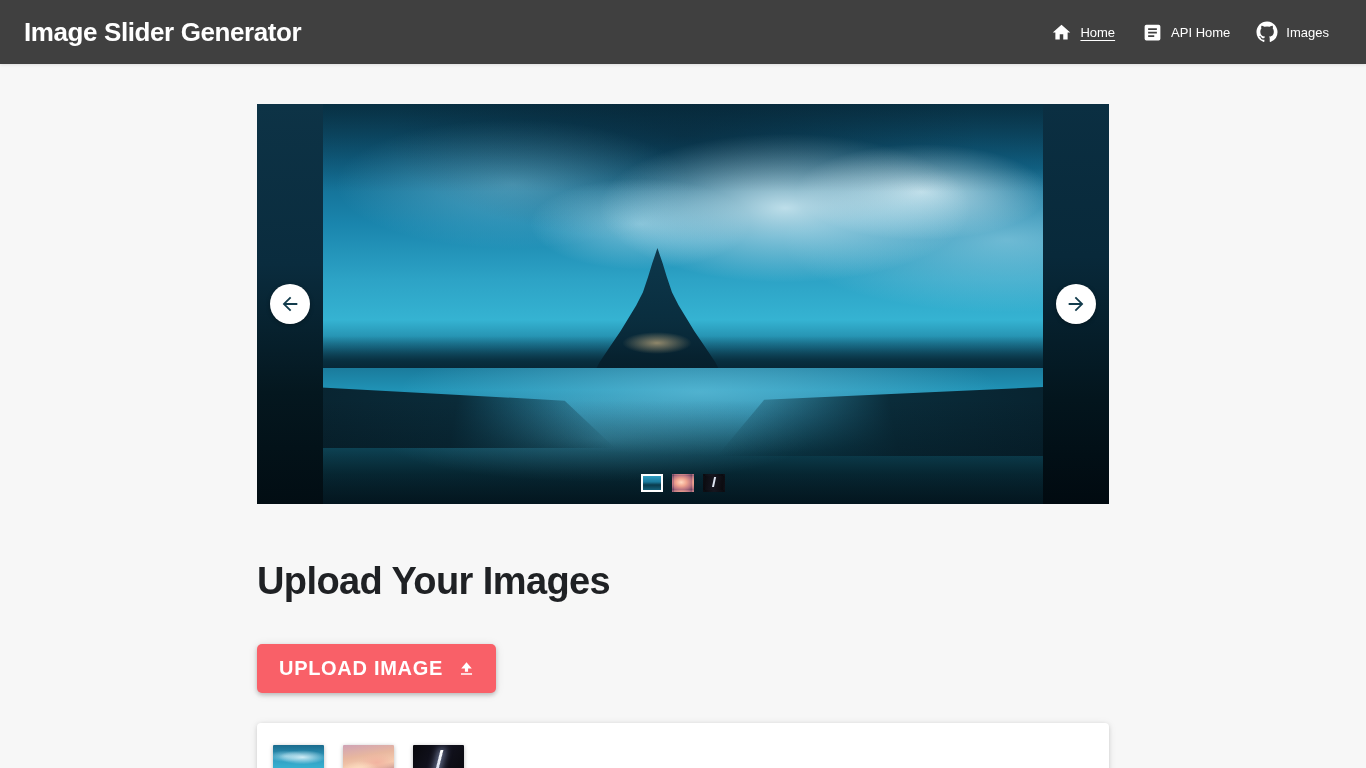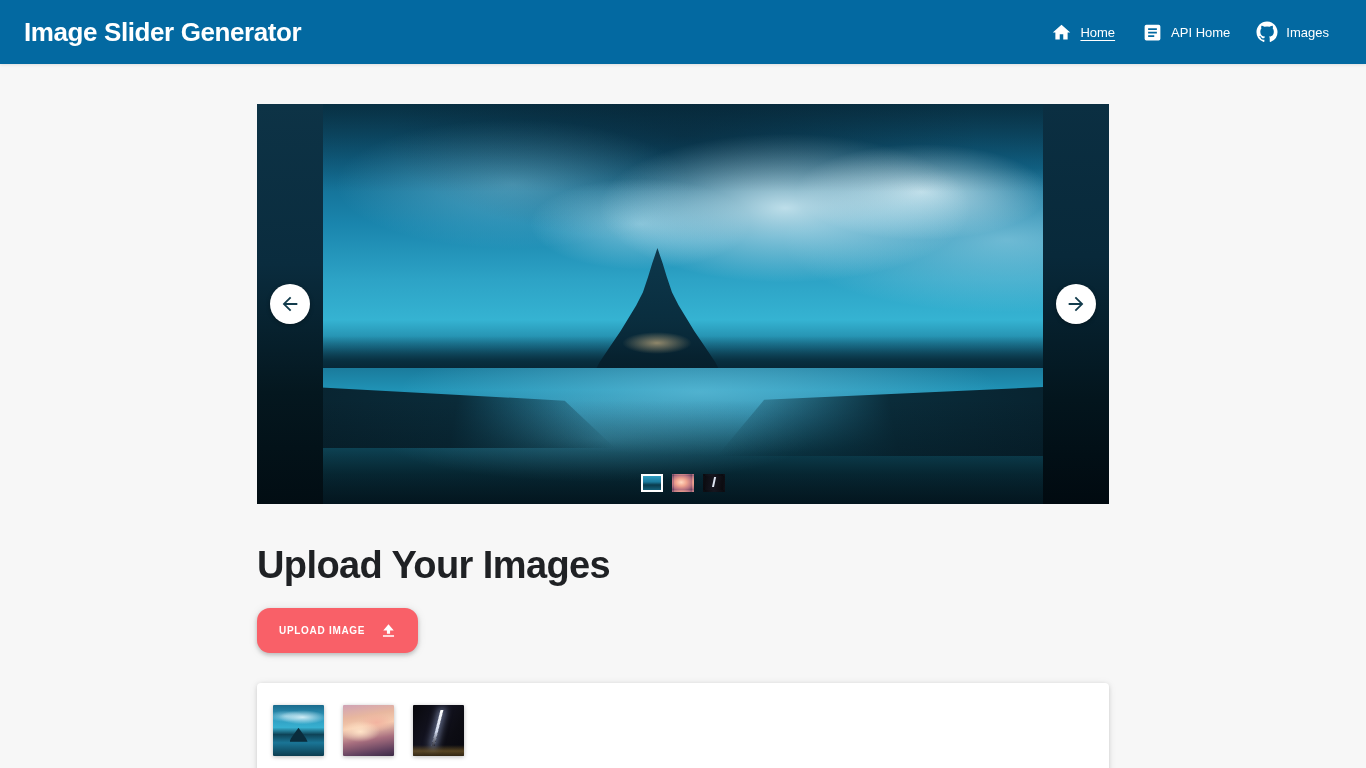--- a/index.html
+++ b/index.html
@@ -15,21 +15,21 @@
     background: #f7f7f7;
     font-family: "Liberation Sans", sans-serif;
     -webkit-font-smoothing: antialiased;
   }
 
   
   .site-header {
     position: relative;
     width: 1366px;
     height: 64px;
-    background: #0369a1;
+    background: #404040;
     display: flex;
     align-items: center;
     justify-content: space-between;
     padding: 0 24px 0 24px;
     box-shadow: 0 1px 3px rgba(0,0,0,0.10);
   }
 
   .brand-title {
     color: #ffffff;
     font-size: 26px;
@@ -281,40 +281,40 @@
     left: 44%;
     top: 8%;
     width: 2px;
     height: 74%;
     background: #dfe6f2;
     transform: skewX(-12deg);
   }
 
   
   .upload-heading {
-    margin-top: 40px;
+    margin-top: 56px;
     font-size: 38px;
     font-weight: bold;
     color: #1f2124;
     letter-spacing: -0.6px;
     line-height: 1.15;
   }
 
   .upload-button {
-    margin-top: 20px;
+    margin-top: 40px;
     display: inline-flex;
     align-items: center;
     gap: 14px;
     background: #f96068;
     color: #ffffff;
     border: none;
-    border-radius: 13px;
+    border-radius: 5px;
     padding: 13px 20px 13px 22px;
     font-family: "Liberation Sans", sans-serif;
-    font-size: 10px;
+    font-size: 20px;
     font-weight: bold;
     letter-spacing: 0.7px;
     cursor: pointer;
     box-shadow: 0 2px 4px rgba(0,0,0,0.20), 0 1px 10px rgba(0,0,0,0.10);
   }
   .upload-button svg { display: block; fill: #ffffff; }
 
   
   .gallery-card {
     margin-top: 30px;

